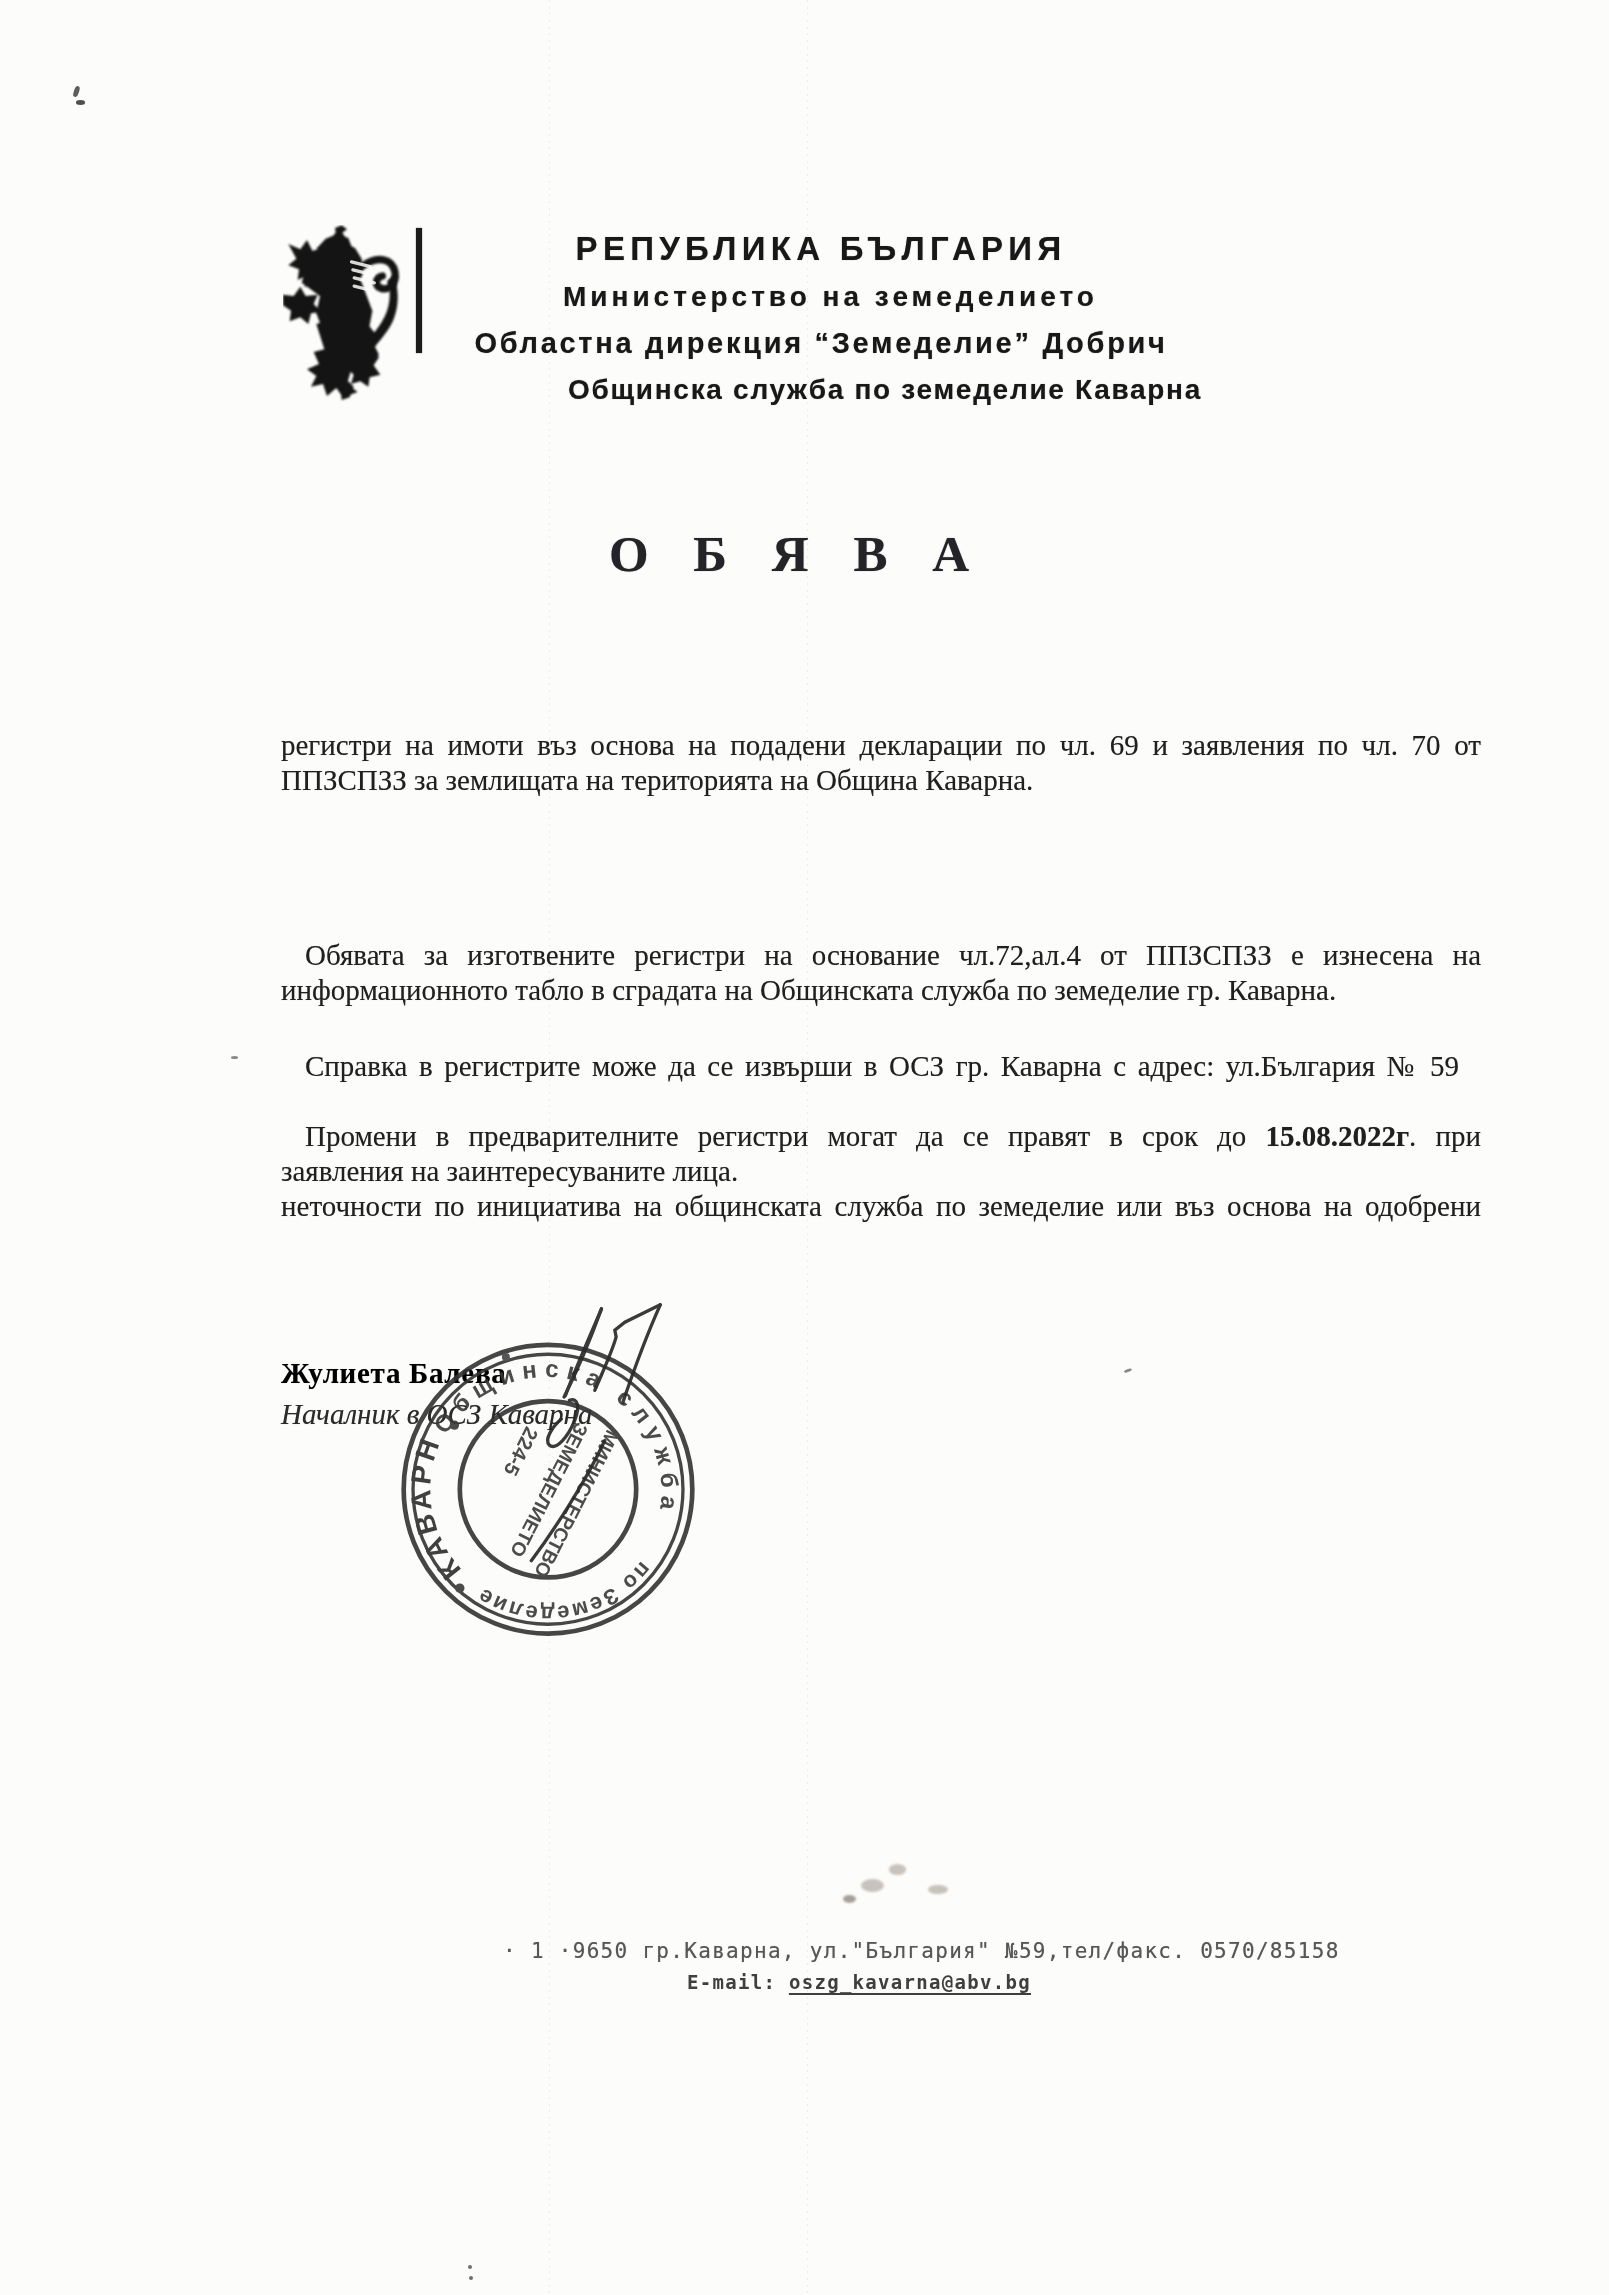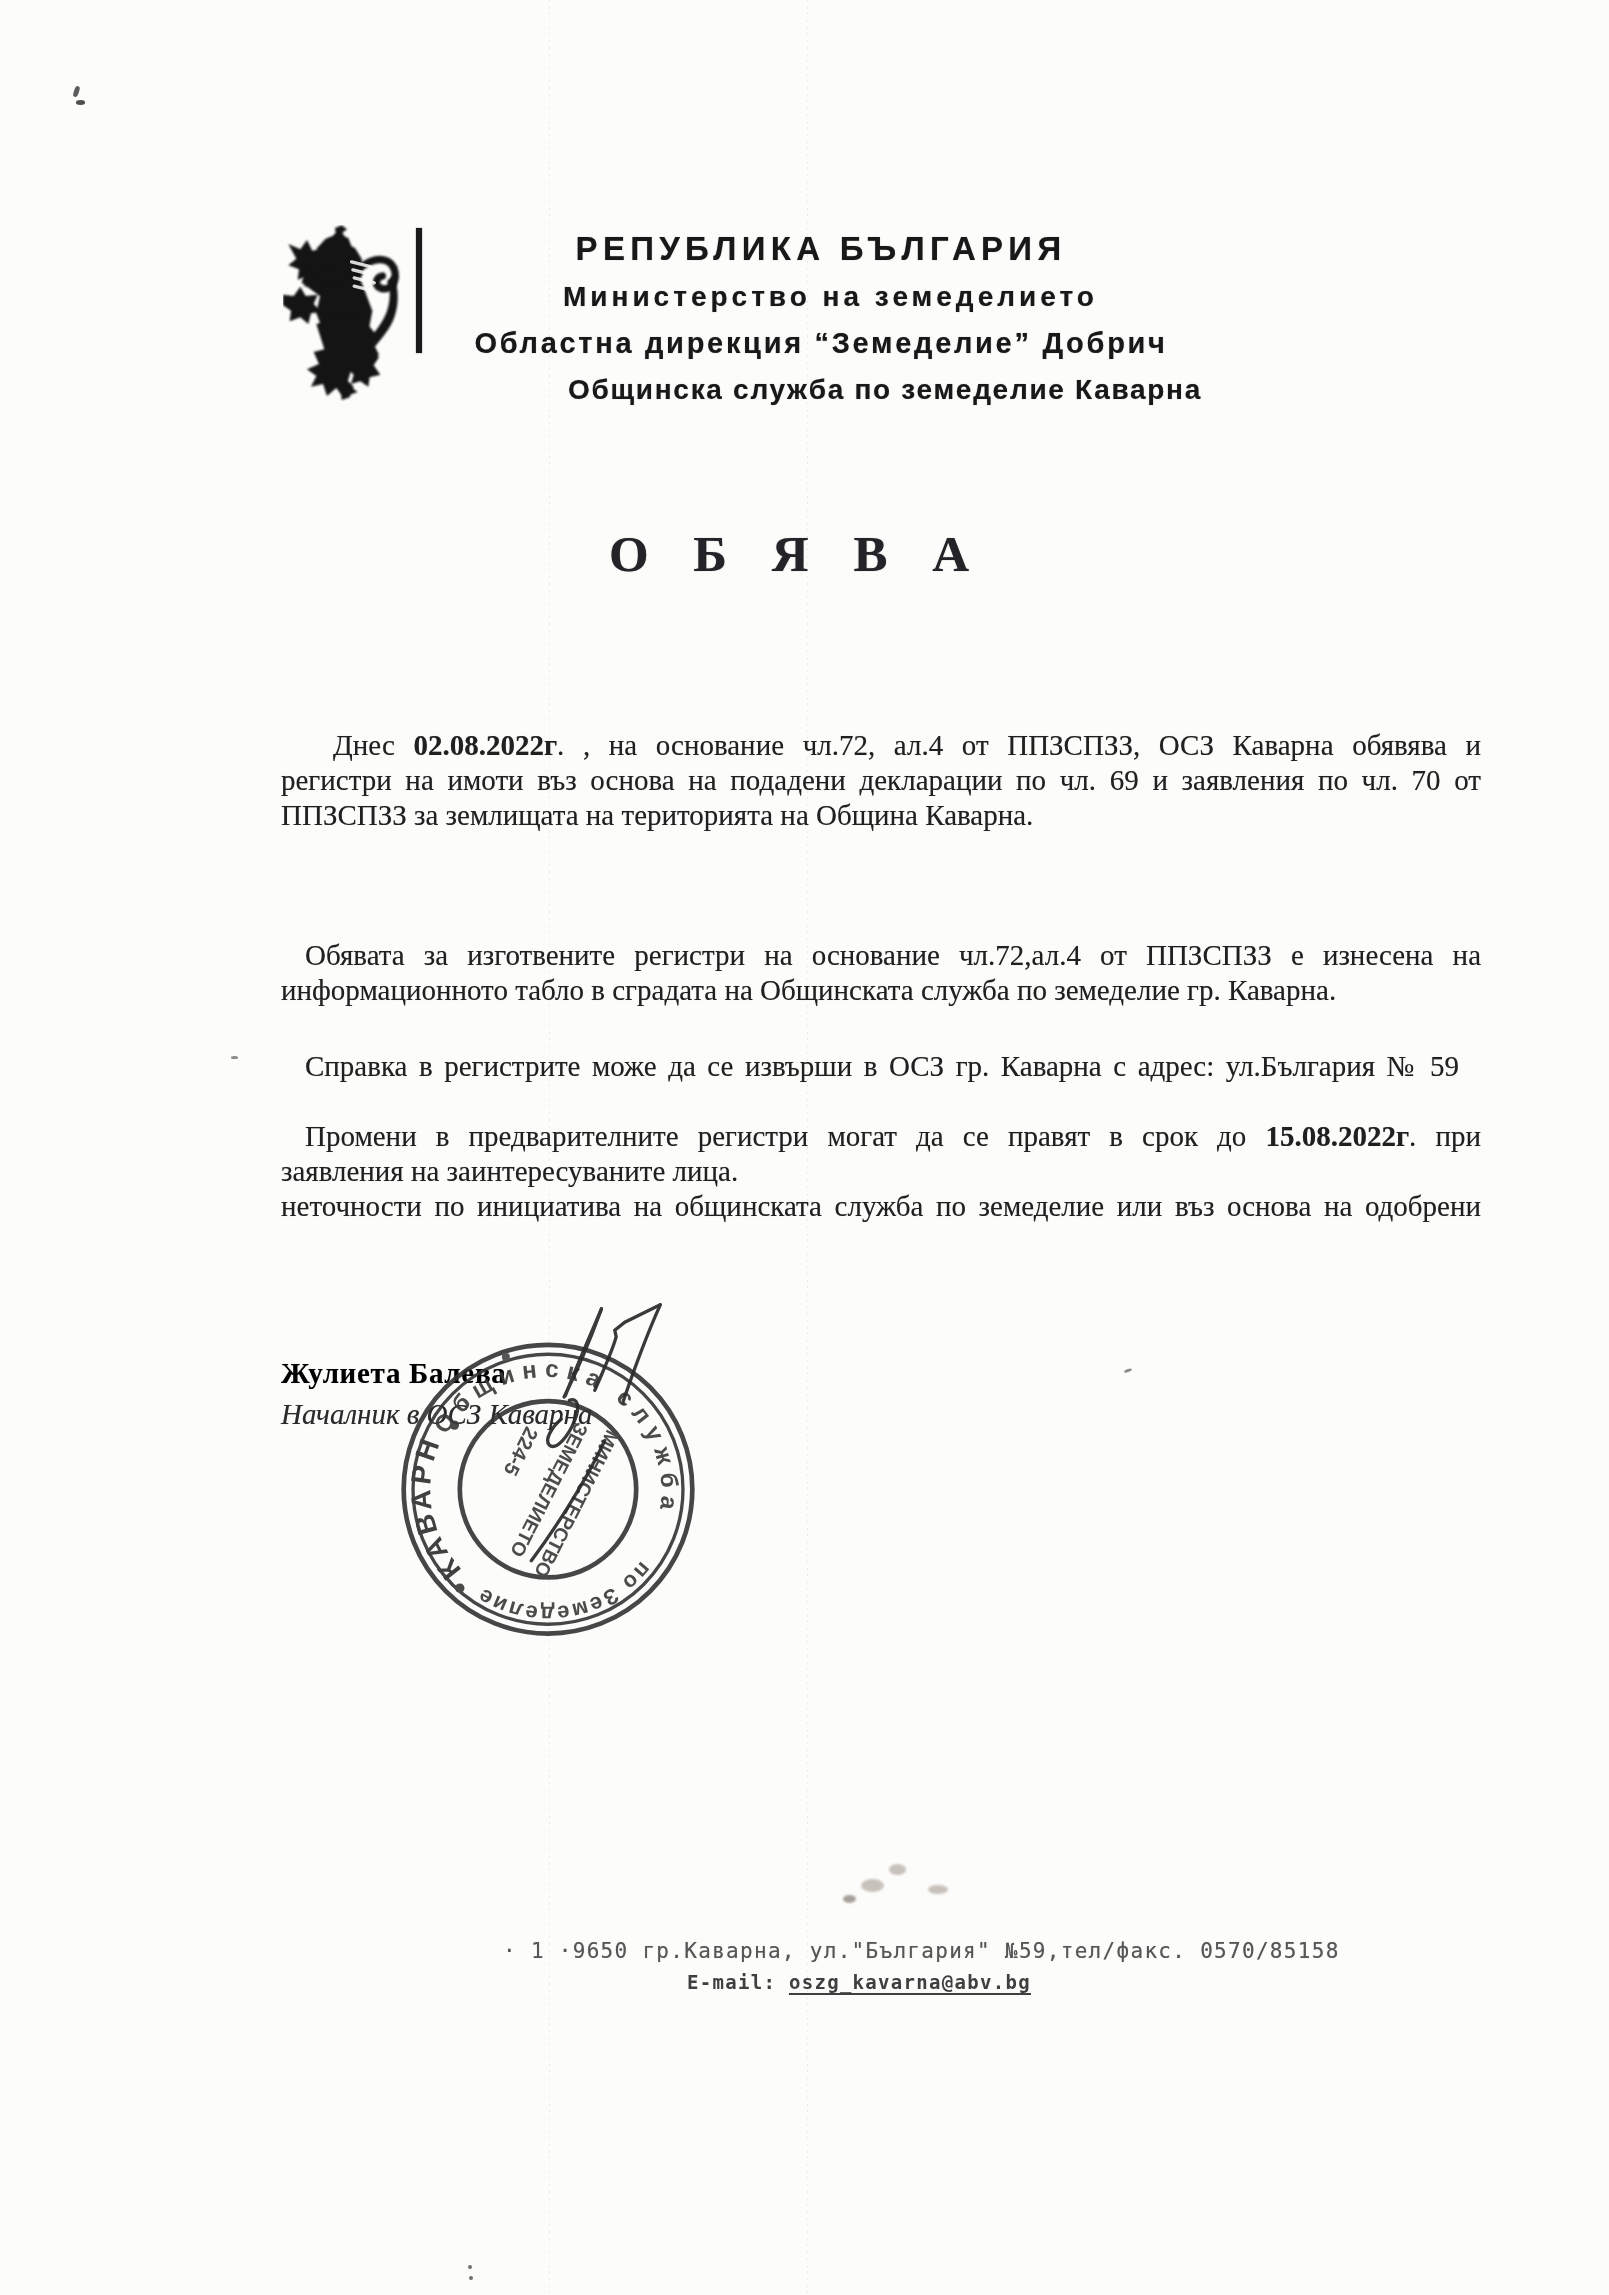--- a/index.html
+++ b/index.html
@@ -82,21 +82,20 @@
   <div class="embar"></div>
 
   <div class="hline h1">РЕПУБЛИКА БЪЛГАРИЯ</div>
   <div class="hline h2">Министерство на земеделието</div>
   <div class="hline h3">Областна дирекция “Земеделие” Добрич</div>
   <div class="hline h4">Общинска служба по земеделие Каварна</div>
 
   <div class="doc-title">О Б Я В А</div>
 
   <div class="para p1">
-    <div class="line ind1"><span>Днес </span><b>02.08.2022г</b><span>. , на основание чл.72, ал.4 от ППЗСПЗЗ, ОСЗ Каварна обявява и</span></div>
     <div class="line">регистри на имоти въз основа на подадени декларации по чл. 69 и заявления по чл. 70 от</div>
     <div class="line last">ППЗСПЗЗ за землищата на територията на Община Каварна.</div>
   </div>
 
   <div class="para p2">
     <div class="line ind2">Обявата за изготвените регистри на основание чл.72,ал.4 от ППЗСПЗЗ е изнесена на</div>
     <div class="line last">информационното табло в сградата на Общинската служба по земеделие гр. Каварна.</div>
   </div>
 
   <div class="para p3">

